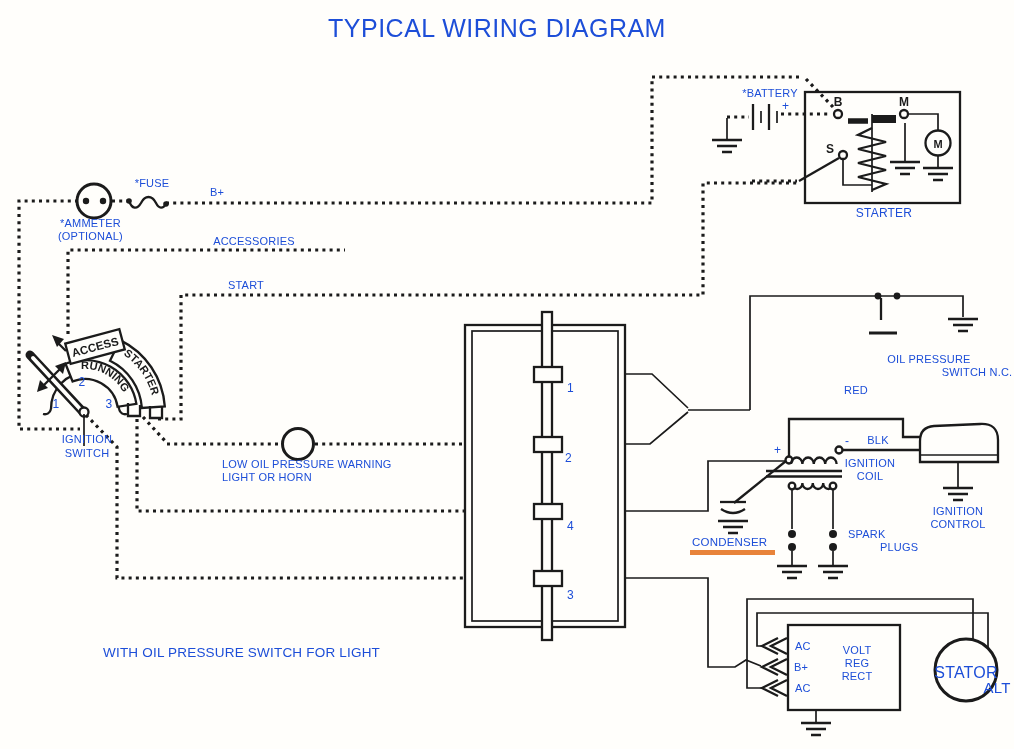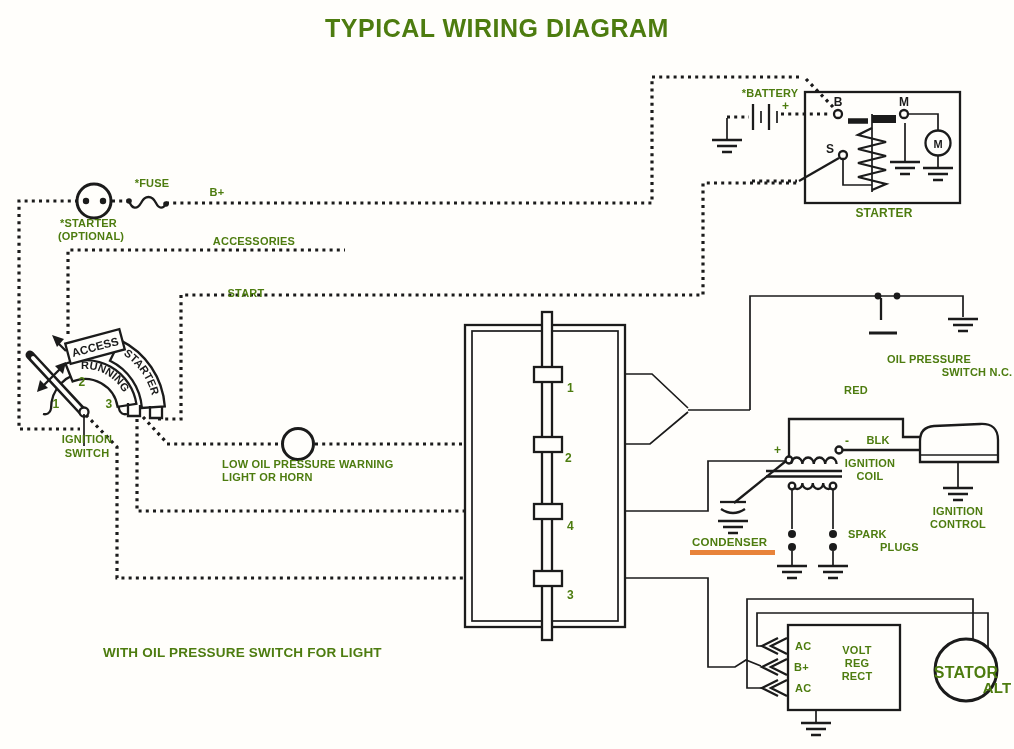--- a/index.html
+++ b/index.html
@@ -8,21 +8,21 @@
   svg{position:absolute;left:0;top:0;}
   svg path,svg circle,svg rect,svg polyline,svg line{stroke:#1b1b1b;fill:none;}
   .d{stroke-width:3.2;stroke-dasharray:3 4.2;}
   .s{stroke-width:1.7;}
   .m{stroke-width:2.3;}
   .t{stroke-width:3;}
   .wf{fill:#fffefb;}
   .bk{fill:#1b1b1b;stroke:none;}
   svg text{fill:#1b1b1b;font-family:"Liberation Sans","DejaVu Sans",sans-serif;
            font-weight:bold;stroke:none;}
-  .lb{position:absolute;font-weight:bold;font-size:11px;color:#4d7c0f;
+  .lb{position:absolute;font-weight:normal;font-size:11px;color:#1d4ed8;
       white-space:nowrap;letter-spacing:.2px;line-height:13px;}
   .c{transform:translateX(-50%);}
   .title{font-size:25px;letter-spacing:.5px;}
   .sm{font-size:12px;}
   .underline-orange{position:absolute;background:#e8833a;}
 </style>
 </head>
 <body>
 
 <div class="stage">
@@ -197,24 +197,24 @@
 </svg>
 
 <div class="lb c title" style="left:497px;top:22px;">TYPICAL WIRING DIAGRAM</div>
 
 <div class="lb c" style="left:770px;top:87px;">*BATTERY</div>
 <div class="lb sm" style="left:782px;top:100px;">+</div>
 <div class="lb c sm" style="left:884px;top:207px;">STARTER</div>
 
 <div class="lb c" style="left:152px;top:177px;">*FUSE</div>
 <div class="lb c" style="left:217px;top:186px;">B+</div>
-<div class="lb" style="left:60px;top:217px;">*STARTER</div>
+<div class="lb" style="left:60px;top:217px;">*AMMETER</div>
 <div class="lb" style="left:58px;top:230px;">(OPTIONAL)</div>
 <div class="lb c" style="left:254px;top:235px;">ACCESSORIES</div>
-<div class="lb c" style="left:234px;top:287px;padding-left:24px;">START</div>
+<div class="lb c" style="left:234px;top:279px;padding-left:24px;">START</div>
 
 <div class="lb c" style="left:87px;top:433px;">IGNITION</div>
 <div class="lb c" style="left:87px;top:447px;">SWITCH</div>
 <div class="lb c sm" style="left:56px;top:398px;">1</div>
 <div class="lb c sm" style="left:82px;top:376px;">2</div>
 <div class="lb c sm" style="left:109px;top:398px;">3</div>
 
 <div class="lb" style="left:222px;top:458px;">LOW OIL PRESSURE WARNING</div>
 <div class="lb" style="left:222px;top:471px;">LIGHT OR HORN</div>
 

